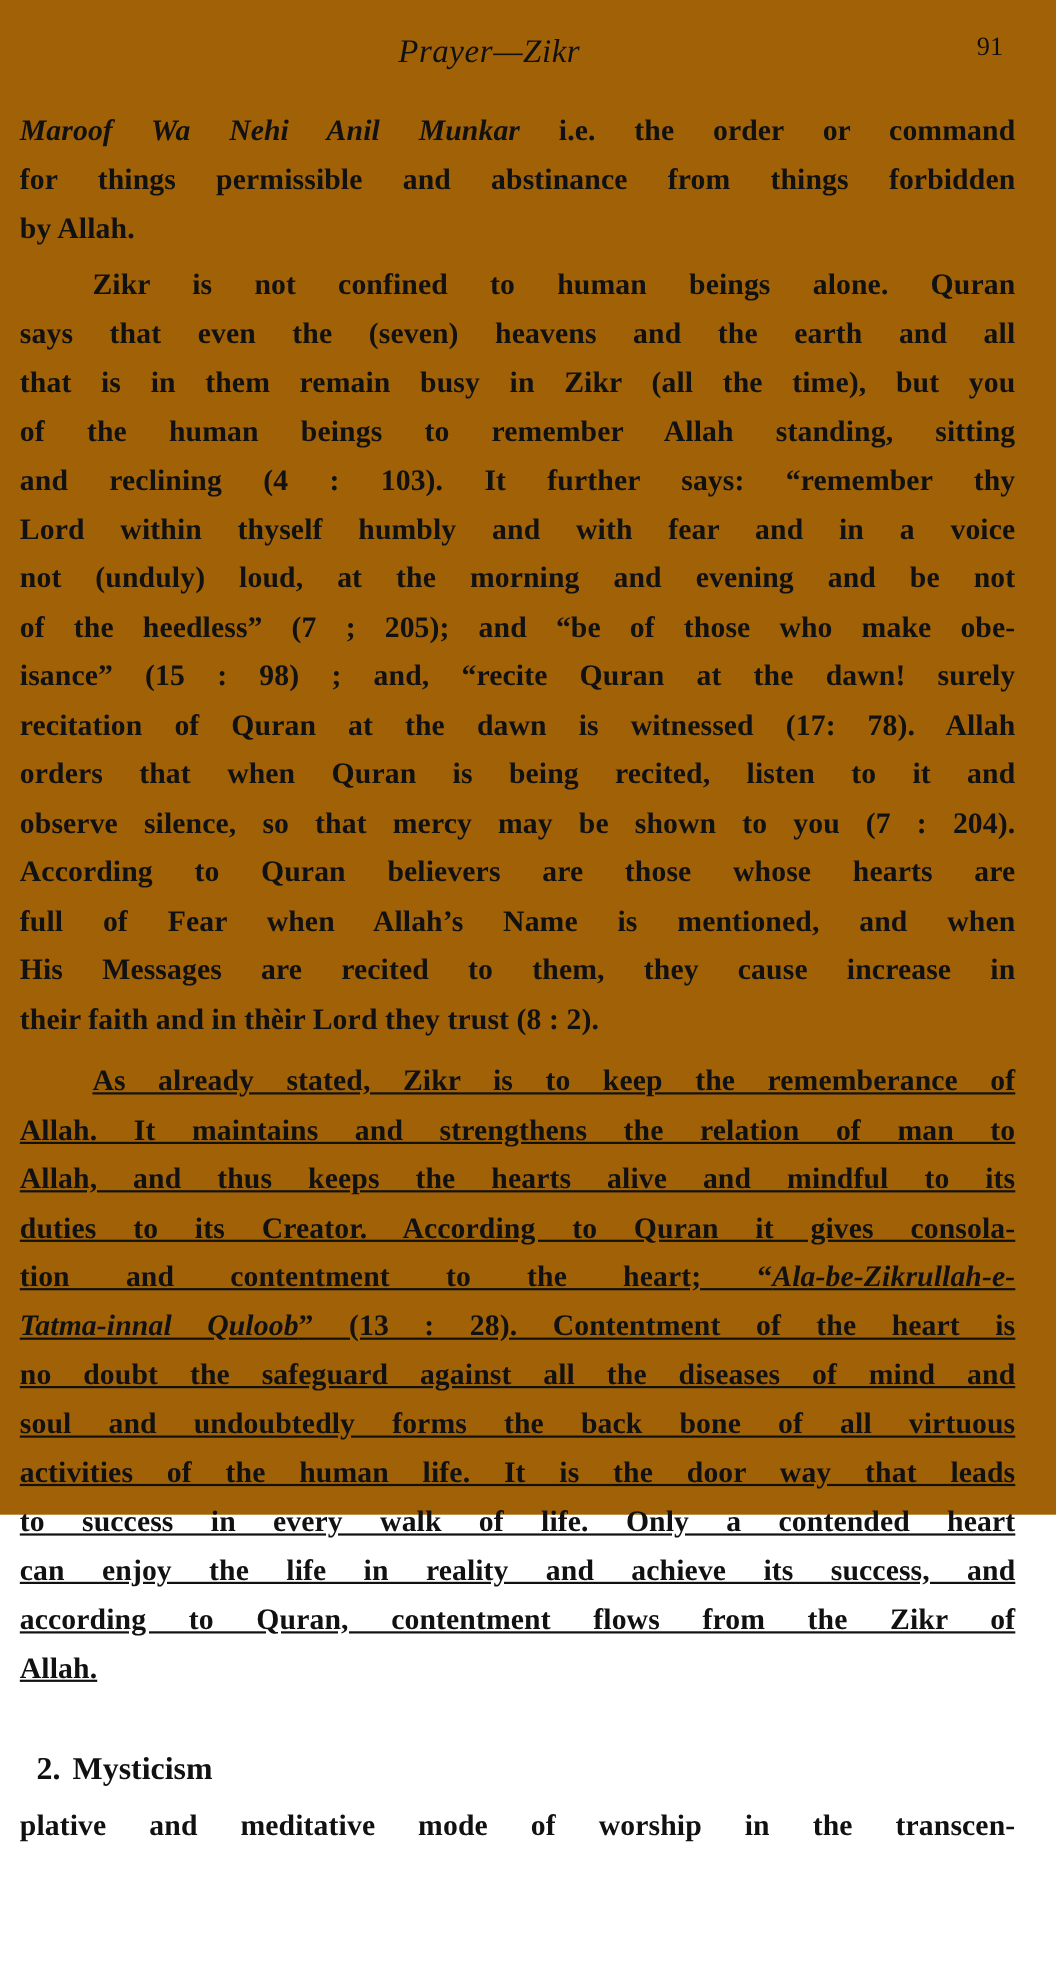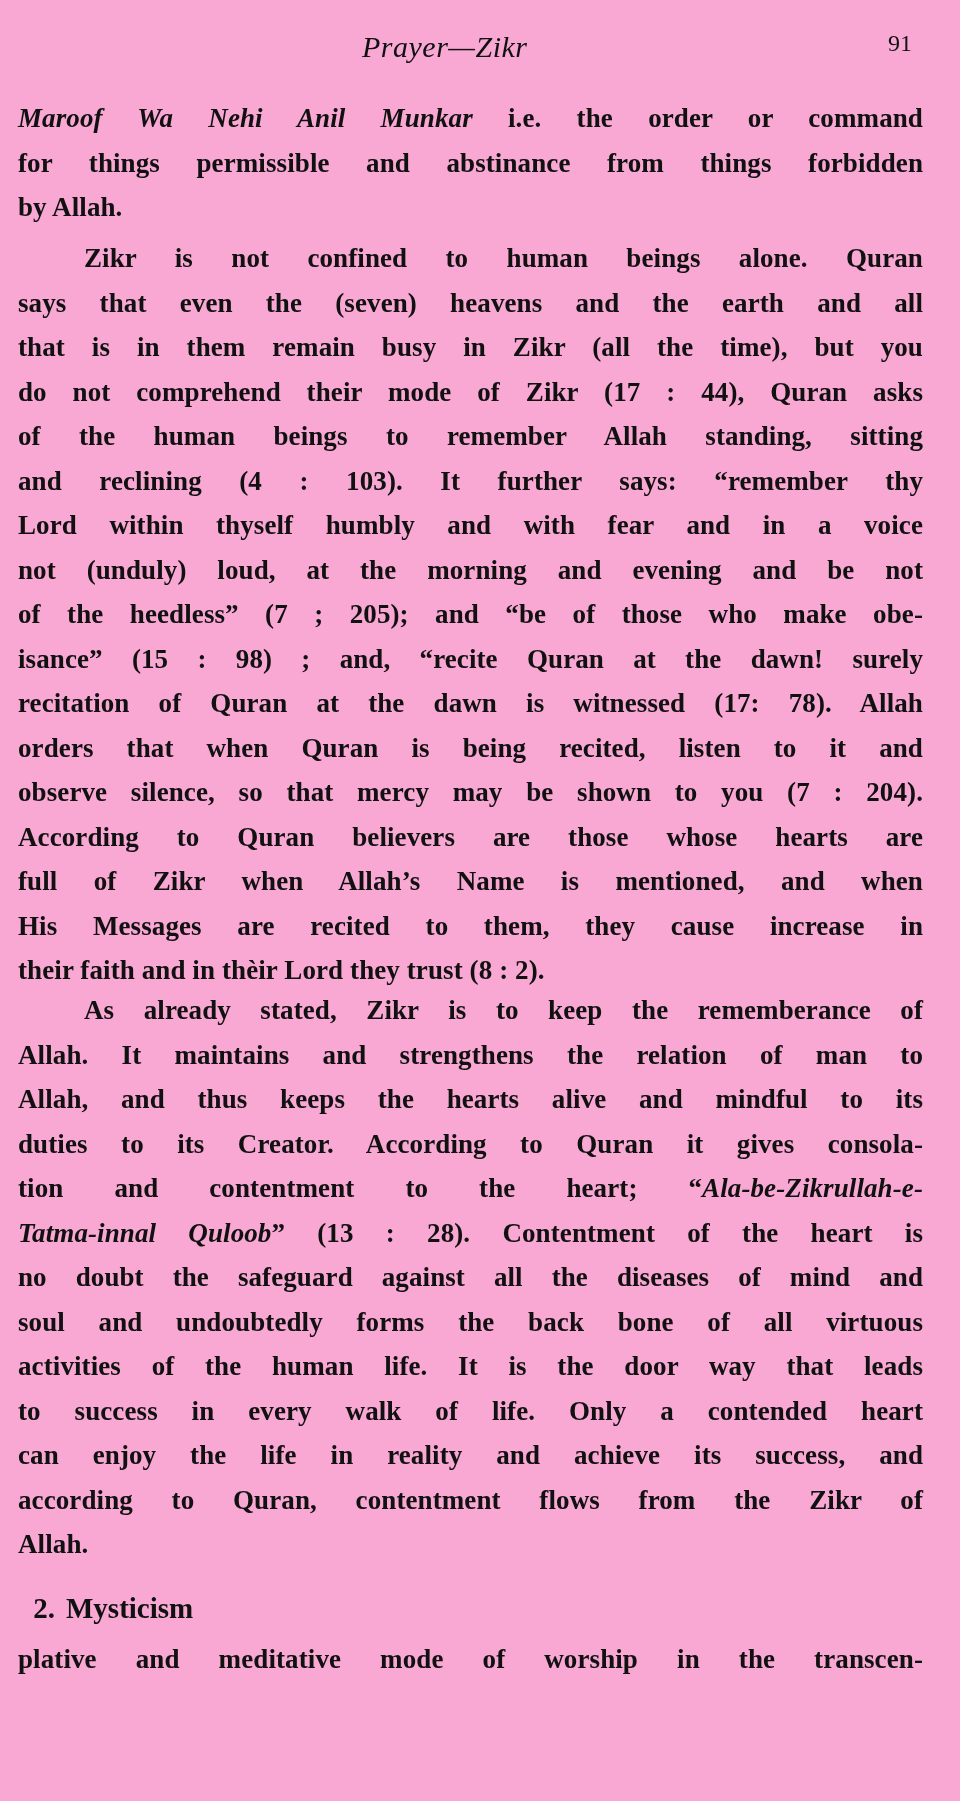--- a/index.html
+++ b/index.html
@@ -12,22 +12,22 @@
       height: 1801px;
       overflow: hidden;
       position: relative;
       font-family: "Liberation Serif", "DejaVu Serif", serif;
       color: #111111;
     }
     .page {
       position: absolute;
       left: 0; top: 0;
       width: 960px;
-      height: 1801px;
-      background: #f9a8d4;
+      height: 1377px;
+      background: #a16207;
     }
     .running-head {
       position: absolute;
       top: 30px;
       left: 0;
       width: 960px;
       height: 40px;
     }
     .running-title {
       position: absolute;
@@ -60,21 +60,21 @@
       text-align-last: justify;
     }
     .line.last {
       text-align-last: left;
     }
     .indent {
       padding-left: 66px;
     }
     .para1 { top: 96px; }
     .para2 { top: 236px; }
-    .para3 { top: 988px; }
+    .para3 { top: 960px; text-decoration: underline; }
     .heading {
       position: absolute;
       left: 22px;
       top: 1592px;
       font-size: 29px;
       font-weight: bold;
       text-align: center;
     }
     .heading .num { display: inline-block; width: 44px; }
     .para4 { top: 1637px; }
@@ -93,32 +93,31 @@
   <div class="body-text para1">
     <span class="line"><i>Maroof Wa  Nehi  Anil Munkar</i><span> i.e. the order or command</span></span>
     <span class="line">for things permissible and abstinance from things forbidden</span>
     <span class="line last">by Allah.</span>
   </div>
 
   <div class="body-text para2">
     <span class="line indent">Zikr is not confined to  human beings alone. Quran</span>
     <span class="line">says that even the (seven)  heavens  and  the earth and all</span>
     <span class="line">that is in them remain busy  in Zikr (all the time), but you</span>
-    <span class="line">do not comprehend their mode of Zikr (17 : 44), Quran asks</span>
     <span class="line">of the human beings  to  remember  Allah standing, sitting</span>
     <span class="line">and reclining (4 : 103). It further says: “remember  thy</span>
     <span class="line">Lord within thyself humbly  and  with  fear  and in a voice</span>
     <span class="line">not (unduly) loud, at the  morning and evening and be not</span>
     <span class="line">of the heedless” (7 ; 205); and “be of those who make obe-</span>
     <span class="line">isance” (15 : 98) ; and,  “recite Quran at the dawn! surely</span>
     <span class="line">recitation of Quran at the dawn is witnessed (17: 78). Allah</span>
     <span class="line">orders that when Quran  is  being  recited,  listen  to it and</span>
     <span class="line">observe silence, so that mercy may be shown to you (7 : 204).</span>
     <span class="line">According to Quran believers are those  whose  hearts  are</span>
-    <span class="line">full of Zikr when  Allah’s  Name  is mentioned,  and when</span>
+    <span class="line">full of Fear when  Allah’s  Name  is mentioned,  and when</span>
     <span class="line">His Messages are recited  to  them,  they cause increase in</span>
     <span class="line last">their faith and in thèir Lord they trust (8 : 2).</span>
   </div>
 
   <div class="body-text para3">
     <span class="line indent">As already stated, Zikr is to keep the rememberance of</span>
     <span class="line">Allah. It maintains and  strengthens the relation of man to</span>
     <span class="line">Allah, and thus  keeps  the  hearts alive and mindful to its</span>
     <span class="line">duties to its Creator.  According to Quran it gives  consola-</span>
     <span class="line"><span>tion  and  contentment  to the  heart;  “</span><i>Ala-be-Zikrullah-e-</i></span>

